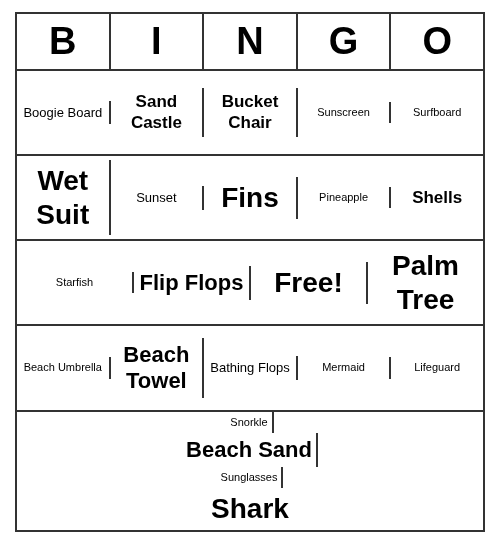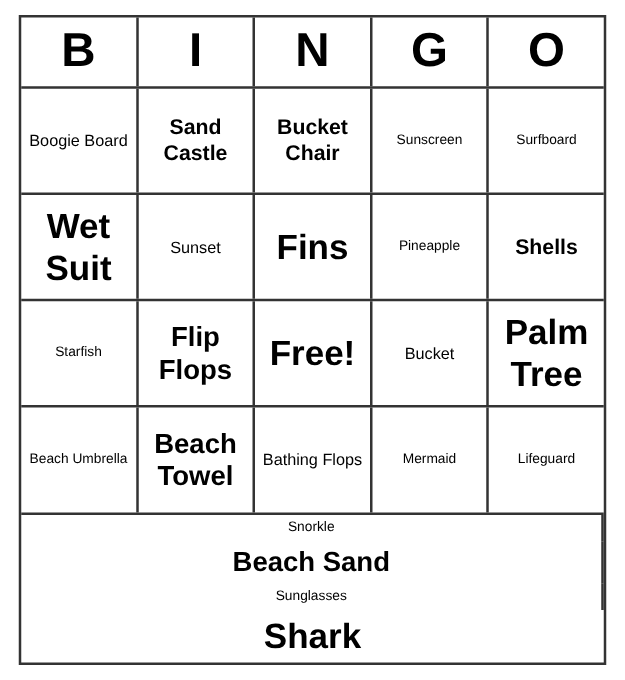--- a/index.html
+++ b/index.html
@@ -47,20 +47,21 @@
     .bingo-body {
       display: flex;
       flex-direction: column;
       flex: 1;
     }
 
     .bingo-row {
       display: flex;
       flex: 1;
       border-bottom: 2px solid #333;
+      align-items: center;
     }
 
     .bingo-row:last-child {
       border-bottom: none;
       flex-direction: column;
     }
 
     .bingo-cell {
       flex: 1;
       border-right: 2px solid #333;
@@ -152,23 +153,20 @@
       <div class="bingo-cell">
           <span class="cell-text small">Starfish</span>
         </div>
       <div class="bingo-cell">
           <span class="cell-text large">Flip Flops</span>
         </div>
       <div class="bingo-cell">
           <span class="cell-text xlarge">Free!</span>
         </div>
       <div class="bingo-cell">
-          <span class="cell-text">Bucket</span>
-        </div>
-      <div class="bingo-cell">
           <span class="cell-text xlarge">Palm Tree</span>
         </div>
     </div>
 
     <div class="bingo-row">
       <div class="bingo-cell">
           <span class="cell-text small">Beach Umbrella</span>
         </div>
       <div class="bingo-cell">
           <span class="cell-text large">Beach Towel</span>

